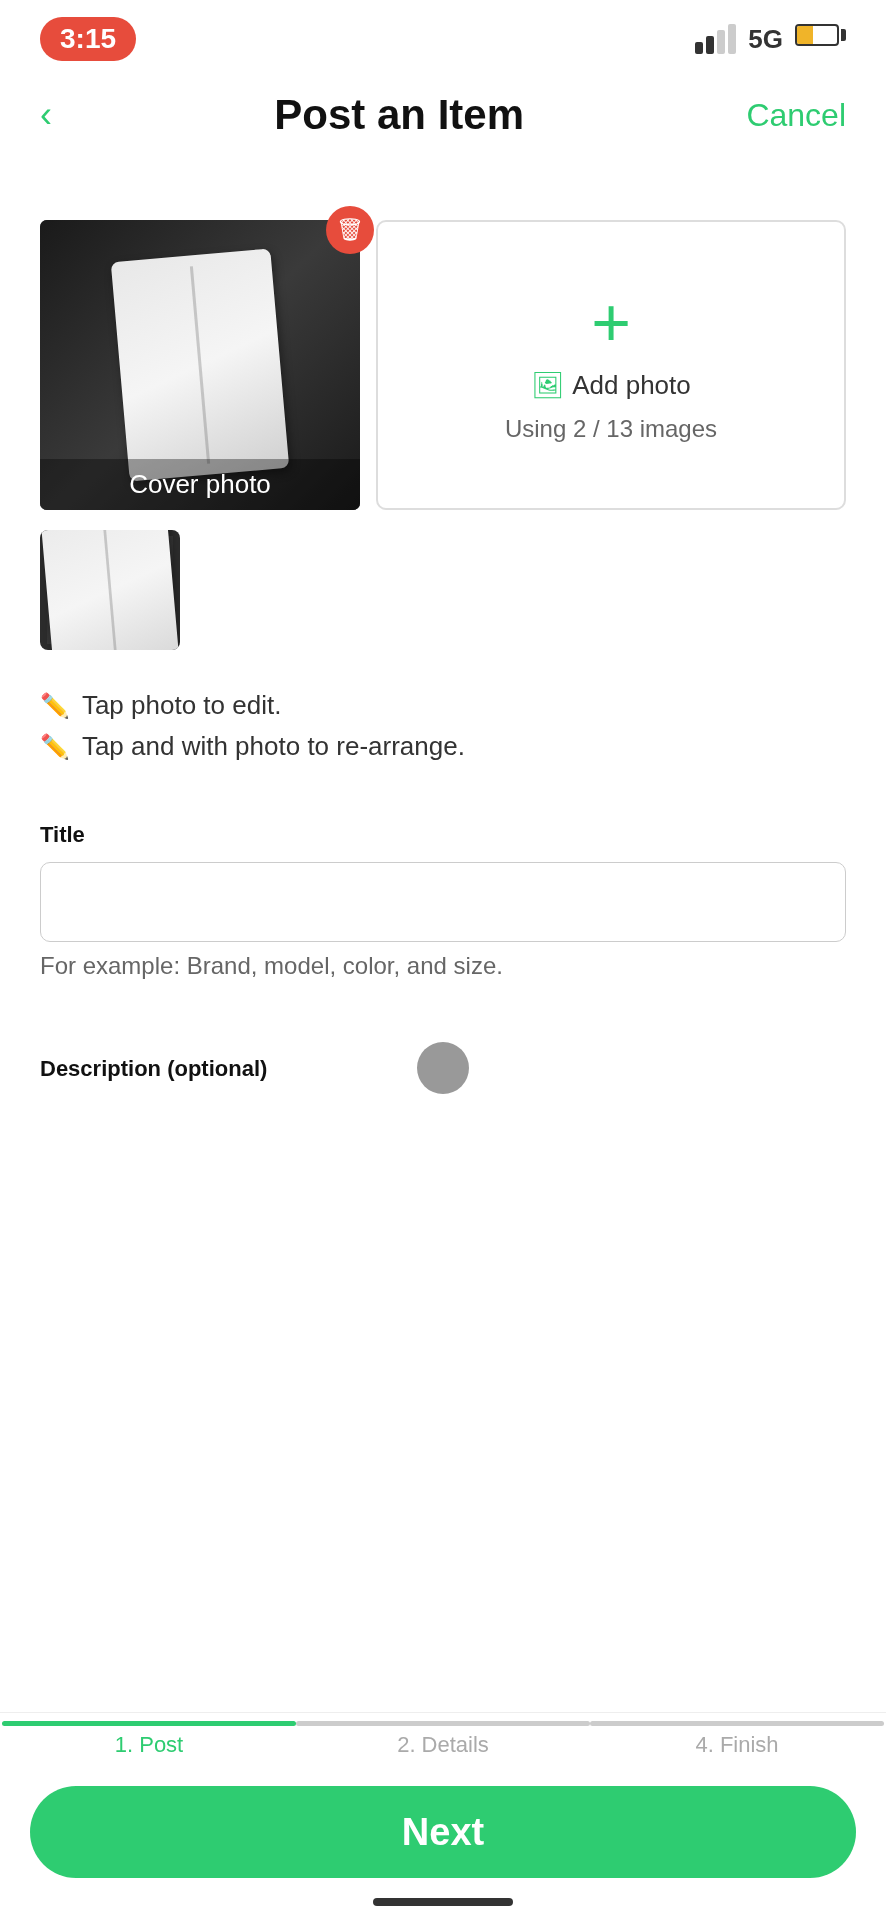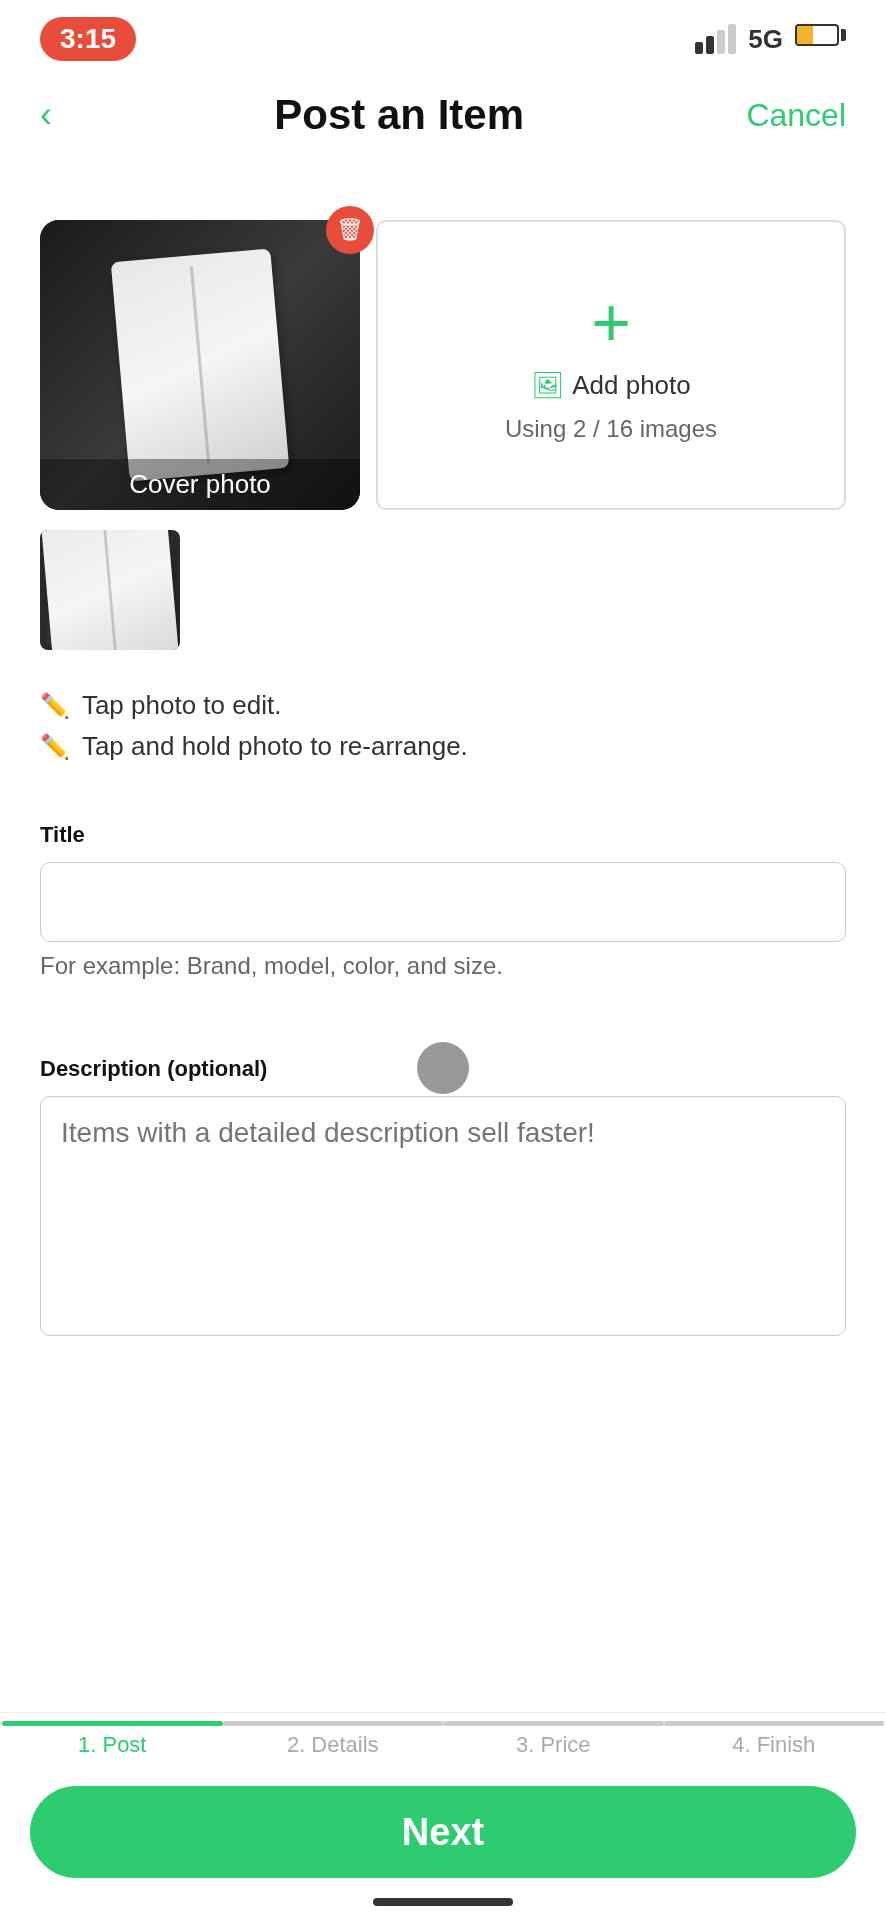--- a/index.html
+++ b/index.html
@@ -143,21 +143,21 @@
     .cover-photo-container {
       position: relative;
       width: 320px;
       height: 290px;
       flex-shrink: 0;
     }
 
     .cover-photo {
       width: 320px;
       height: 290px;
-      border-radius: 19px;
+      border-radius: 7px;
       background: #2c2c2c;
       position: relative;
       overflow: hidden;
     }
 
     
     .tablet-visual {
       width: 100%;
       height: 100%;
       background: linear-gradient(135deg, #1a1a1a 0%, #3a3a3a 50%, #1a1a1a 100%);
@@ -475,21 +475,21 @@
           <div class="cover-label">Cover photo</div>
         </div>
       </div>
 
       <div class="add-photo-box">
         <div class="add-plus">+</div>
         <div class="add-photo-label">
           <span class="photo-icon">🖼</span>
           <span>Add photo</span>
         </div>
-        <div class="image-count">Using 2 / 16 images</div>
+        <div class="image-count">Using 2 / 13 images</div>
       </div>
 
     </div>
 
     <div class="thumbnail-row">
       <div class="thumbnail">
         <div class="tablet-visual">
           <div class="tablet-inner">
             <div class="tablet-line"></div>
           </div>
@@ -498,58 +498,53 @@
     </div>
   </div>
 
   <div class="instructions">
     <div class="instruction-line">
       <span class="pencil-icon">✏️</span>
       <span>Tap photo to edit.</span>
     </div>
     <div class="instruction-line">
       <span class="pencil-icon">✏️</span>
-      <span>Tap and hold photo to re-arrange.</span>
+      <span>Tap and with photo to re-arrange.</span>
     </div>
   </div>
 
   <div class="form-section">
 
     <div>
       <div class="field-label">Title</div>
       <input class="text-input" type="text" placeholder="" style="">
       <div class="field-hint">For example: Brand, model, color, and size.</div>
     </div>
 
     <div class="description-section">
       <div class="scroll-indicator"></div>
       <div class="field-label">Description (optional)</div>
-      <textarea class="textarea-input" placeholder="Items with a detailed description sell faster!" style=""></textarea>
     </div>
 
   </div>
 </div>
 
 <div class="bottom-bar">
 
   <div class="progress-bar-section">
     <div class="progress-step">
       <div class="progress-bar-line active"></div>
       <span class="progress-step-label">1. Post</span>
     </div>
     <div class="progress-step">
       <div class="progress-bar-line inactive"></div>
       <span class="progress-step-label inactive">2. Details</span>
     </div>
     <div class="progress-step">
       <div class="progress-bar-line inactive"></div>
-      <span class="progress-step-label inactive">3. Price</span>
-    </div>
-    <div class="progress-step">
-      <div class="progress-bar-line inactive"></div>
       <span class="progress-step-label inactive">4. Finish</span>
     </div>
   </div>
 
   <button class="next-button">Next</button>
 
   <div class="home-indicator"></div>
 </div>
 
 </body></html>

